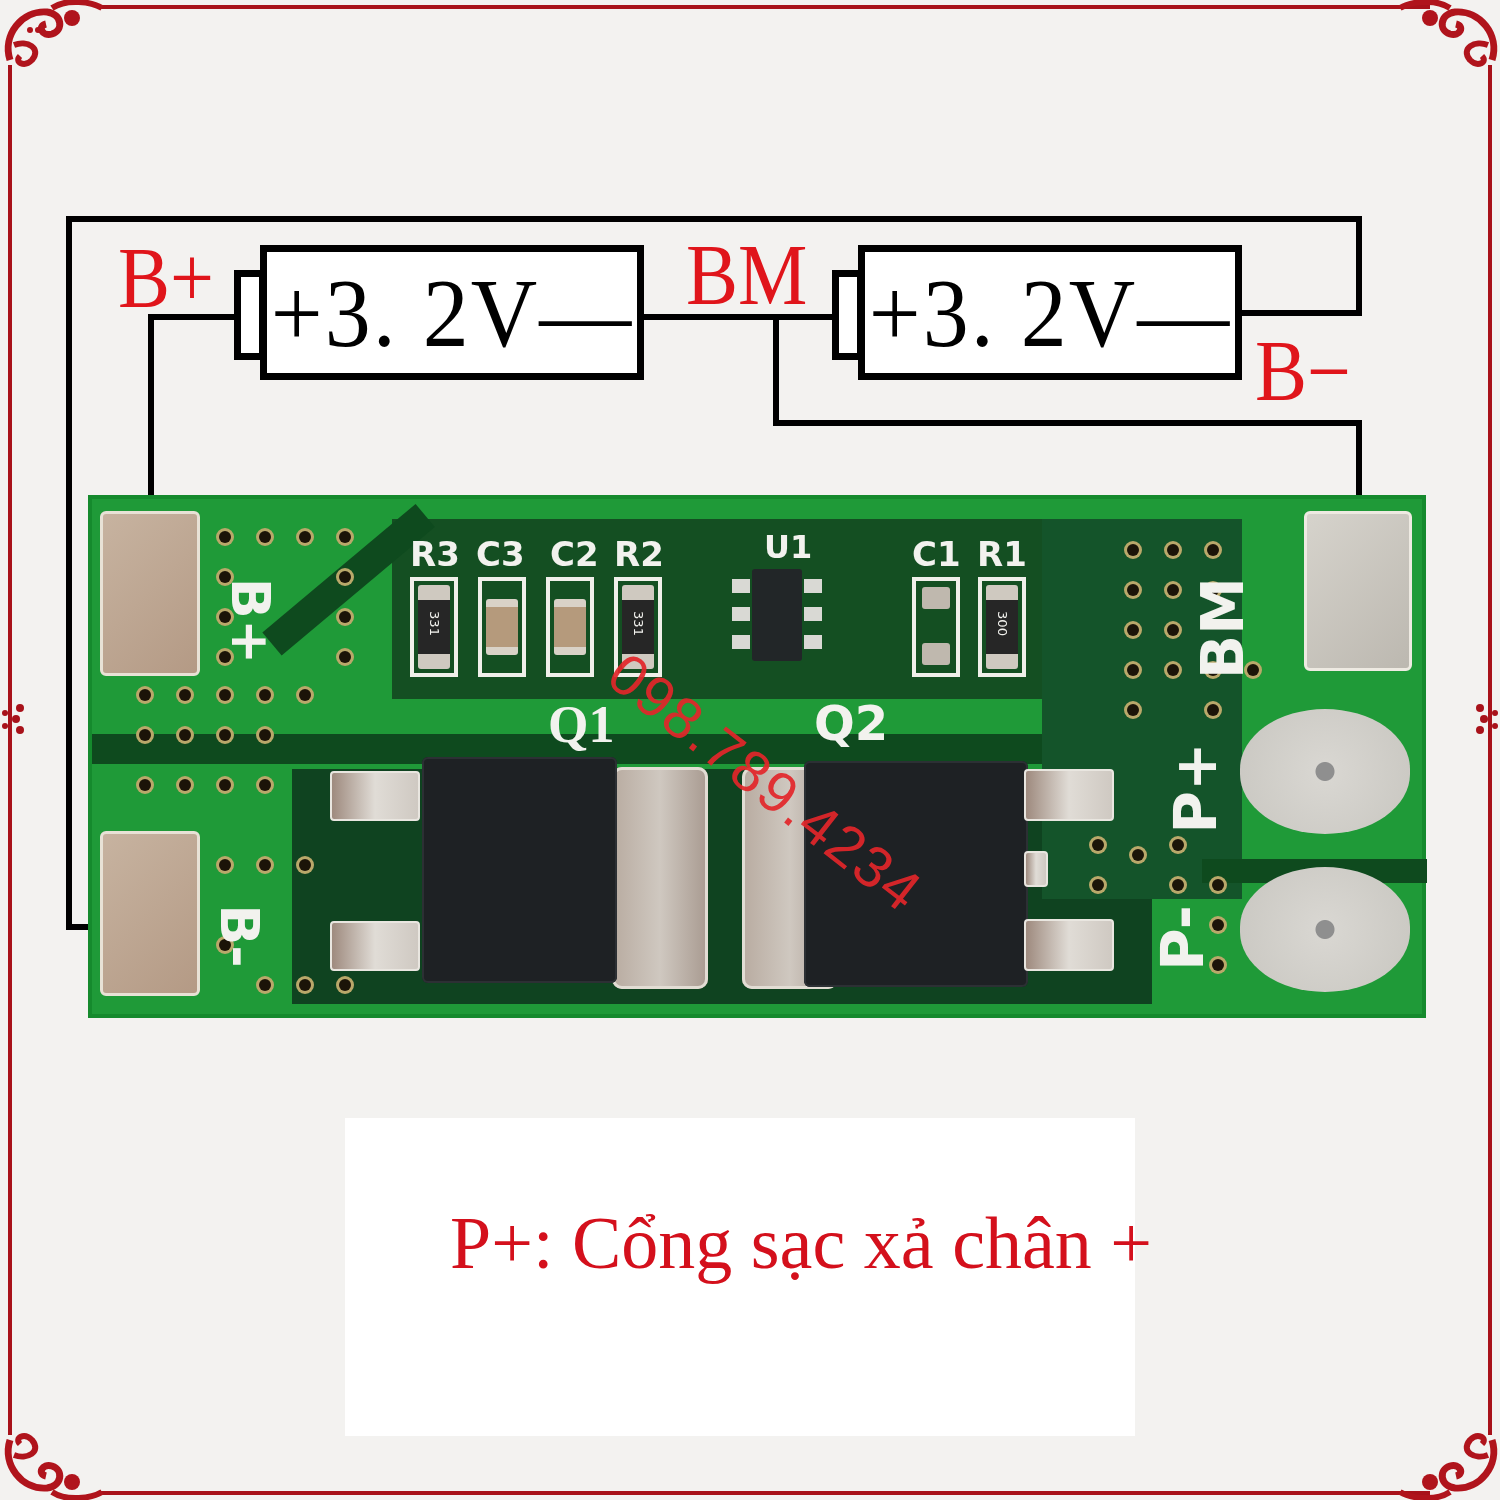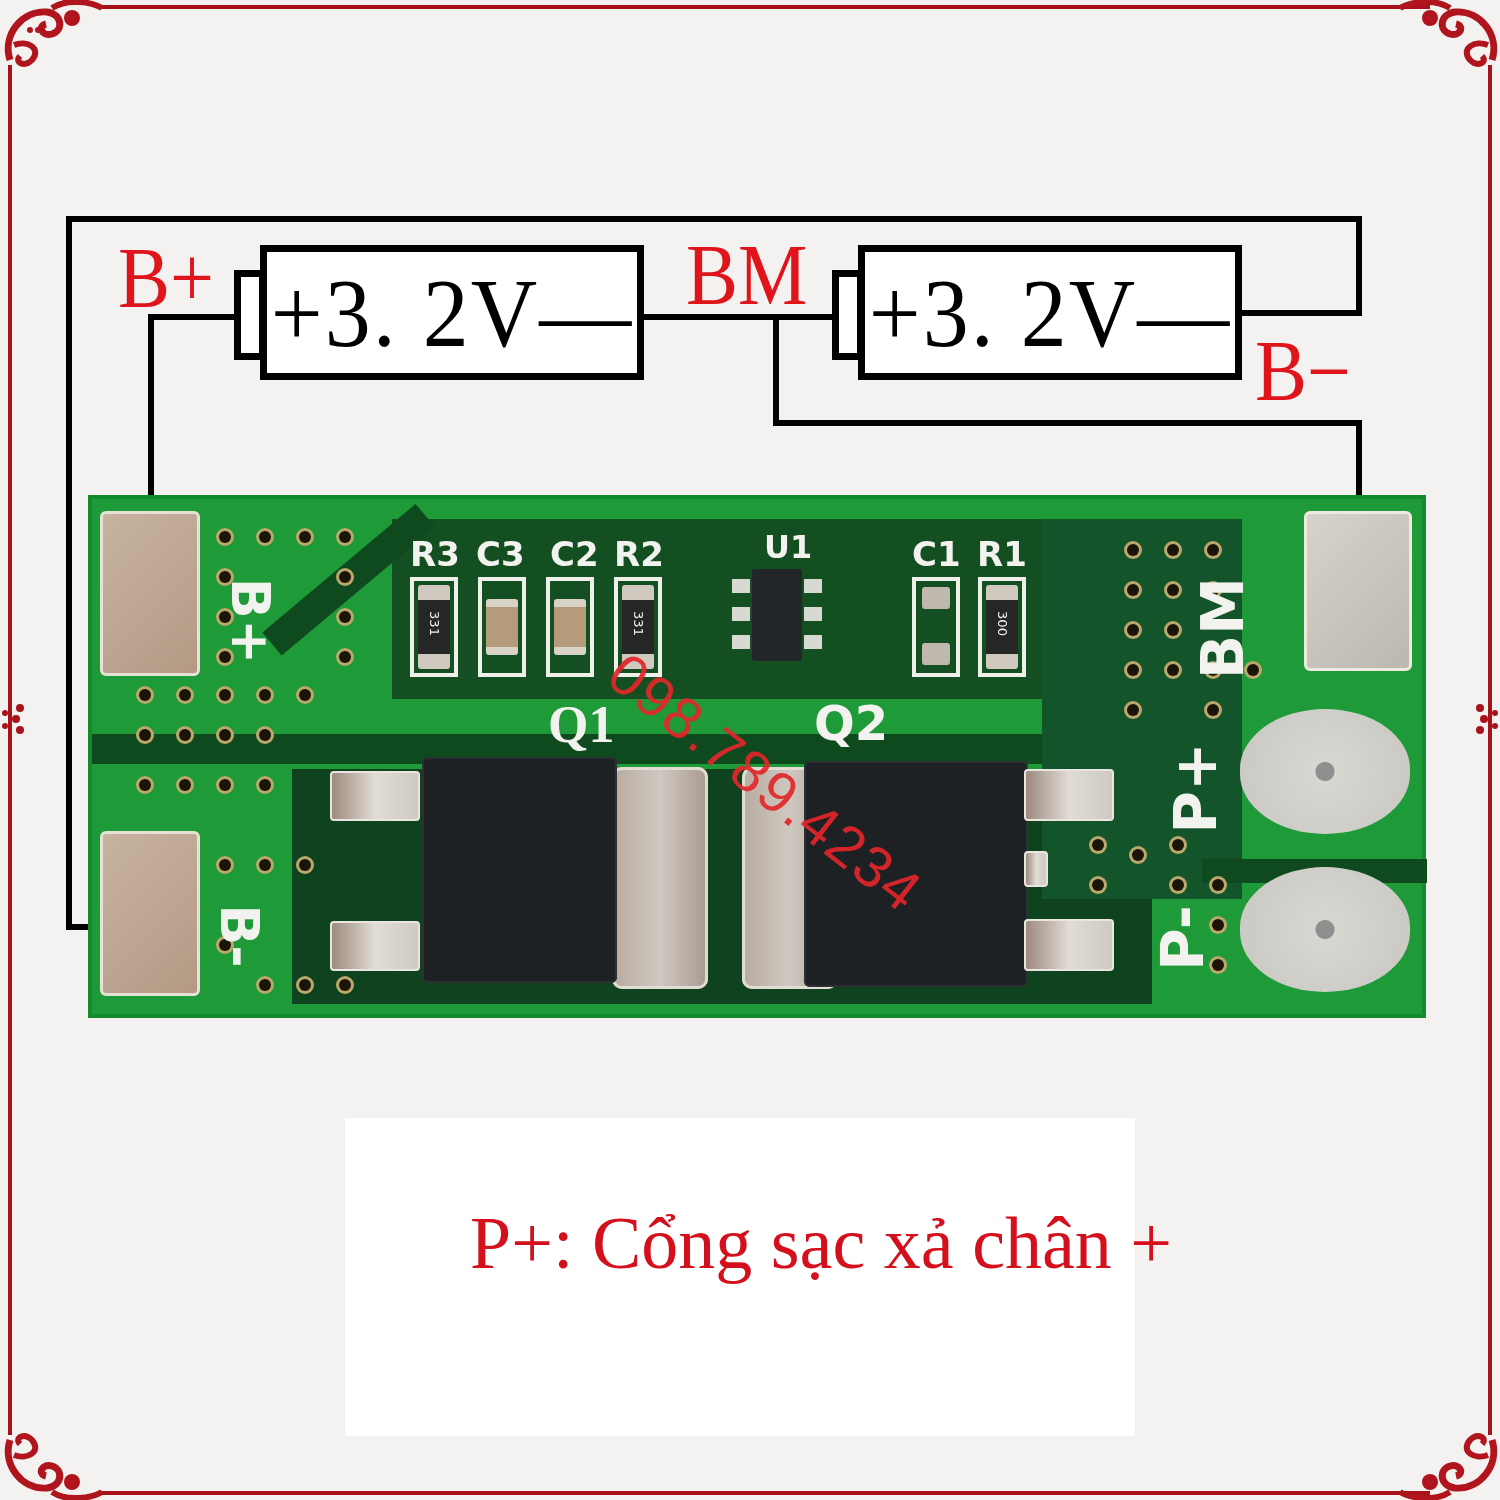--- a/index.html
+++ b/index.html
@@ -242,14 +242,14 @@
   <div class="tab" style="left:650px; top:268px; width:96px; height:222px;"></div>
   <div class="mosfet" style="left:712px; top:262px; width:224px; height:226px;"></div>
   <div class="lead" style="left:932px; top:270px; width:90px; height:52px;"></div>
   <div class="lead" style="left:932px; top:352px; width:24px; height:36px;"></div>
   <div class="lead" style="left:932px; top:420px; width:90px; height:52px;"></div>
 
   <div class="watermark" style="left:545px; top:140px;">098.789.4234</div>
 </div>
 
 <div class="legend-box">
-  <div class="legend-line" style="top:88px;margin-left:20px;">P+: Cổng sạc xả chân +</div>
+  <div class="legend-line" style="top:88px;">P+: Cổng sạc xả chân +</div>
 </div>
 
 </body></html>

